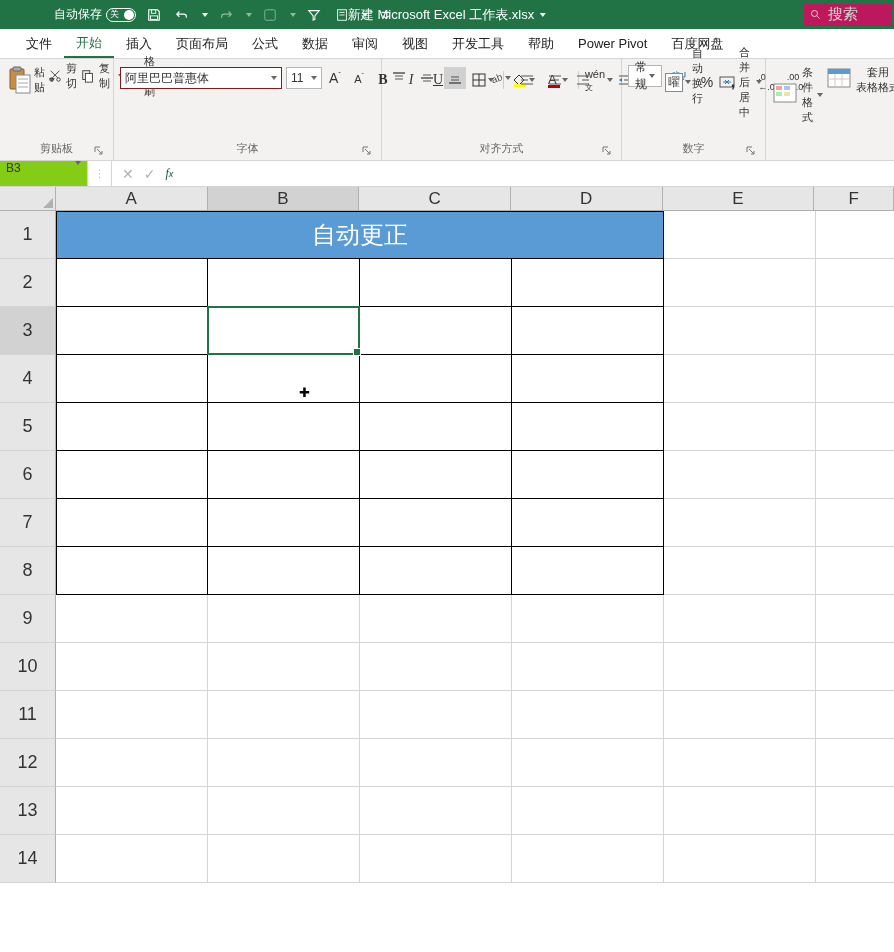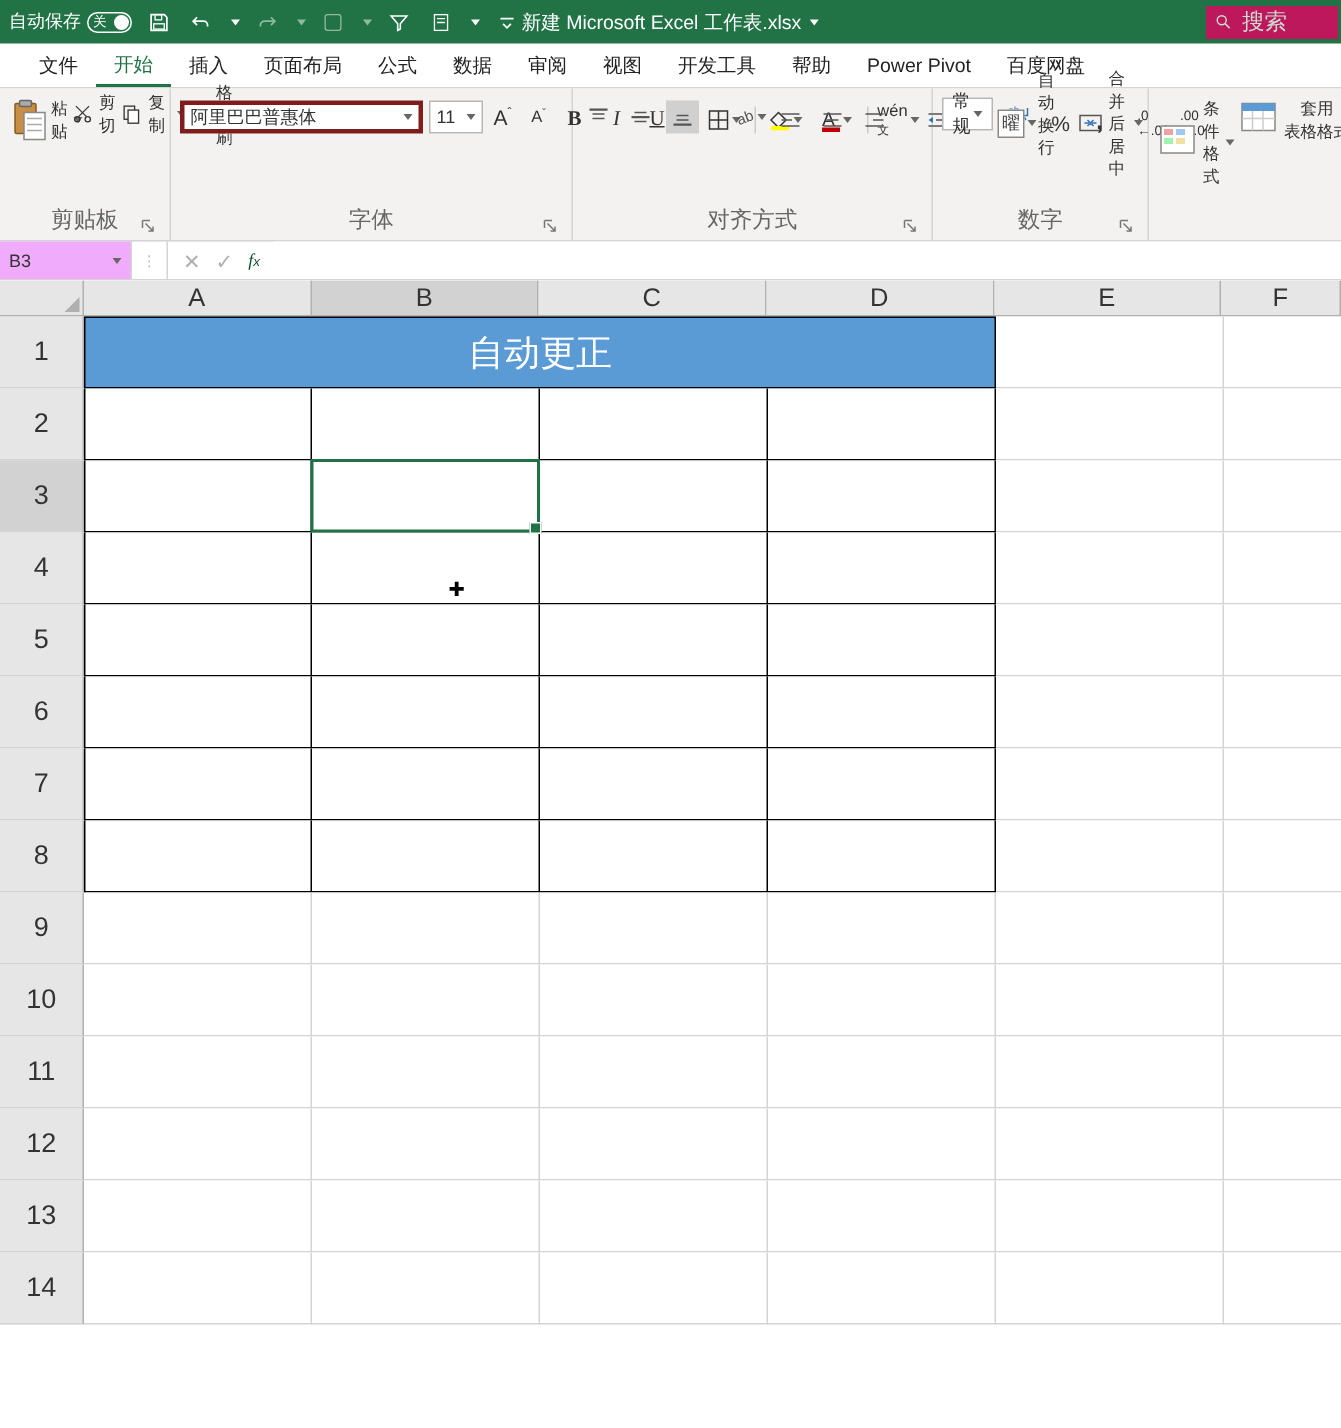--- a/index.html
+++ b/index.html
@@ -1,56 +1,56 @@
 <!DOCTYPE html>
 <html><head>
 <meta charset="utf-8">
 <style>
 * { margin: 0; padding: 0; box-sizing: border-box; font-family: "Microsoft YaHei", "Segoe UI", sans-serif; }
 body { width: 894px; height: 952px; background: #fff; overflow: hidden; font-size: 12px; color: #333; }
 
 
-.titlebar { background: #217346; height: 29px; display: flex; align-items: center; color: #fff; position: relative; }
+.titlebar { background: #217346; height: 29px; display: flex; align-items: center; color: #fff; position: relative; padding-left: 48px; }
 .titlebar-left { display: flex; align-items: center; gap: 8px; padding-left: 6px; }
 .autosave { display: flex; align-items: center; gap: 4px; font-size: 12px; }
 .autosave-toggle { width: 30px; height: 14px; border: 1px solid #fff; border-radius: 8px; position: relative; display: inline-block; }
 .autosave-toggle::after { content: ""; width: 10px; height: 10px; background: #fff; border-radius: 50%; position: absolute; right: 1px; top: 1px; }
 .qat-btn { width: 20px; height: 20px; display: flex; align-items: center; justify-content: center; cursor: pointer; }
 .qat-btn svg { width: 14px; height: 14px; }
 .titlebar-center { position: absolute; left: 50%; transform: translateX(-50%); font-size: 13px; display:flex; align-items:center; gap:4px;}
 .titlebar-right { margin-left: auto; display: flex; align-items: center; padding-right: 2px; }
 .search-box { background: #be185d; height: 22px; width: 88px; display: flex; align-items: center; padding: 0 6px; gap: 6px; color: #c9ddd1; font-size: 15px; }
 
 
 .tabs { background: #fff; border-bottom: 1px solid #d4d4d4; height: 30px; display: flex; align-items: stretch; padding-left: 14px; gap: 0; }
 .tab { padding: 0 12px; display: flex; align-items: center; font-size: 13px; cursor: pointer; color: #222; }
 .tab.active { color: #217346; border-bottom: 2px solid #217346; font-weight: 500; }
 
 
 .ribbon { background: #f3f2f1; height: 102px; display: flex; border-bottom: 1px solid #d4d4d4; }
 .group { border-right: 1px solid #d4d4d4; display: flex; flex-direction: column; padding: 4px 6px 0 6px; position: relative; }
 .group-body { flex: 1; display: flex; align-items: flex-start; }
-.group-label { text-align: center; font-size: 15px; color: #666; padding: 2px 0 4px 0; position: relative; }
+.group-label { text-align: center; font-size: 11px; color: #666; padding: 2px 0 4px 0; position: relative; }
 .group-label .dlaunch { position: absolute; right: 2px; bottom: 3px; width: 12px; height: 12px; cursor:pointer; }
 .big-btn { display: flex; align-items: center; justify-content: flex-start; width: 38px; cursor: pointer; font-size: 11px; padding-top: 2px; gap:2px;}
 .big-btn .ic { width: 28px; height: 28px; display:flex; align-items:center; justify-content:center;}
 .small-row { display: flex; align-items: center; gap: 4px; height: 22px; font-size: 11px; cursor: pointer; }
 .small-row .ic { width: 16px; height: 16px; display:flex;align-items:center;justify-content:center;}
 .vstack { display: flex; justify-content: flex-start; gap: 2px; padding-top: 2px;}
-.font-select { width: 162px; height: 22px; border: 3px solid #7f1d1d; background: #fff; display: flex; align-items: center; padding: 0 4px; font-size: 12px; justify-content: space-between; cursor:pointer;}
+.font-select { width: 162px; height: 22px; border: 1px solid #7f1d1d; background: #fff; display: flex; align-items: center; padding: 0 4px; font-size: 12px; justify-content: space-between; cursor:pointer;}
 .size-select { width: 36px; height: 22px; border: 1px solid #b6b6b6; background: #fff; display: flex; align-items: center; padding: 0 4px; font-size: 12px; justify-content: space-between; margin-left:2px; cursor:pointer;}
 .icon-btn { width: 22px; height: 22px; display: flex; align-items: center; justify-content: center; cursor: pointer; }
 .icon-btn.wdd { width: 28px; position:relative;}
 .dd-caret { width:0;height:0;border-left:3px solid transparent;border-right:3px solid transparent;border-top:4px solid #666; margin-left:2px;}
 .row { display:flex; align-items:center; gap:2px; }
 .numfmt-select { width: 126px; height: 22px; border: 1px solid #b6b6b6; background:#fff; display:flex; align-items:center; padding:0 6px; font-size:12px; justify-content:space-between; cursor:pointer;}
 
 
 .formula-bar { height: 26px; border-bottom: 1px solid #d4d4d4; display:flex; align-items:stretch; }
-.namebox { width: 88px; border-right: 1px solid #d4d4d4; display:flex; align-items:center; padding:0 6px; justify-content:space-between; background:#f0abfc; cursor:text;}
+.namebox { width: 88px; border-right: 1px solid #d4d4d4; display:flex; align-items:flex-start; padding:0 6px; justify-content:space-between; background:#84cc16; cursor:text;}
 .fb-gap { width: 24px; border-right: 1px solid #d4d4d4; display:flex;align-items:center;justify-content:center;}
 .fb-btns { display:flex; align-items:center; gap:10px; padding:0 10px; color:#b0b0b0;}
 .fb-input { flex:1; display:flex;align-items:center; padding:0 6px; background:#fff;}
 .fx { font-style: italic; font-family: serif; color:#14532d;}
 
 
 .sheet { display:flex; flex-direction:column; width:100%; height: calc(952px - 29px - 30px - 102px - 26px); overflow:hidden; background:#fff;}
 .col-headers { display:flex; height: 24px; background:#e6e6e6; border-bottom:1px solid #b0b0b0;}
 .corner { width: 56px; background:#e6e6e6; border-right:1px solid #b0b0b0; position:relative;}
 .corner::after{content:"";position:absolute;right:2px;bottom:2px;width:0;height:0;border-left:10px solid transparent;border-bottom:10px solid #b0b0b0;}

